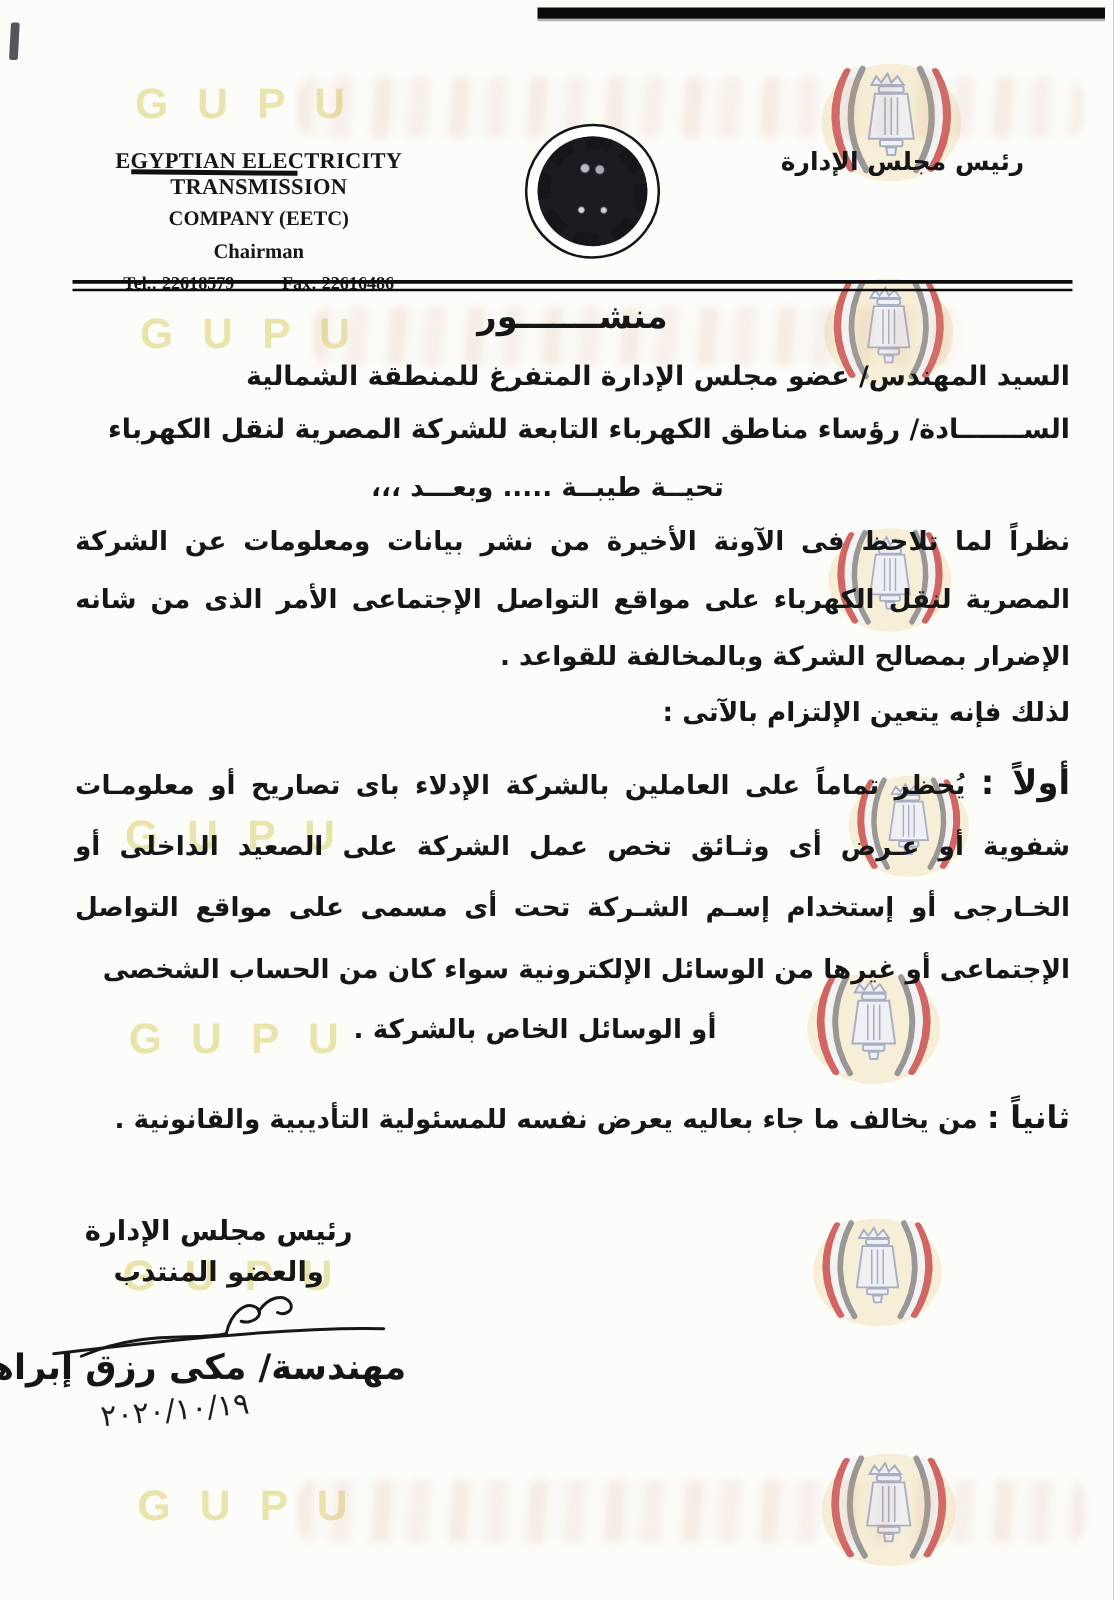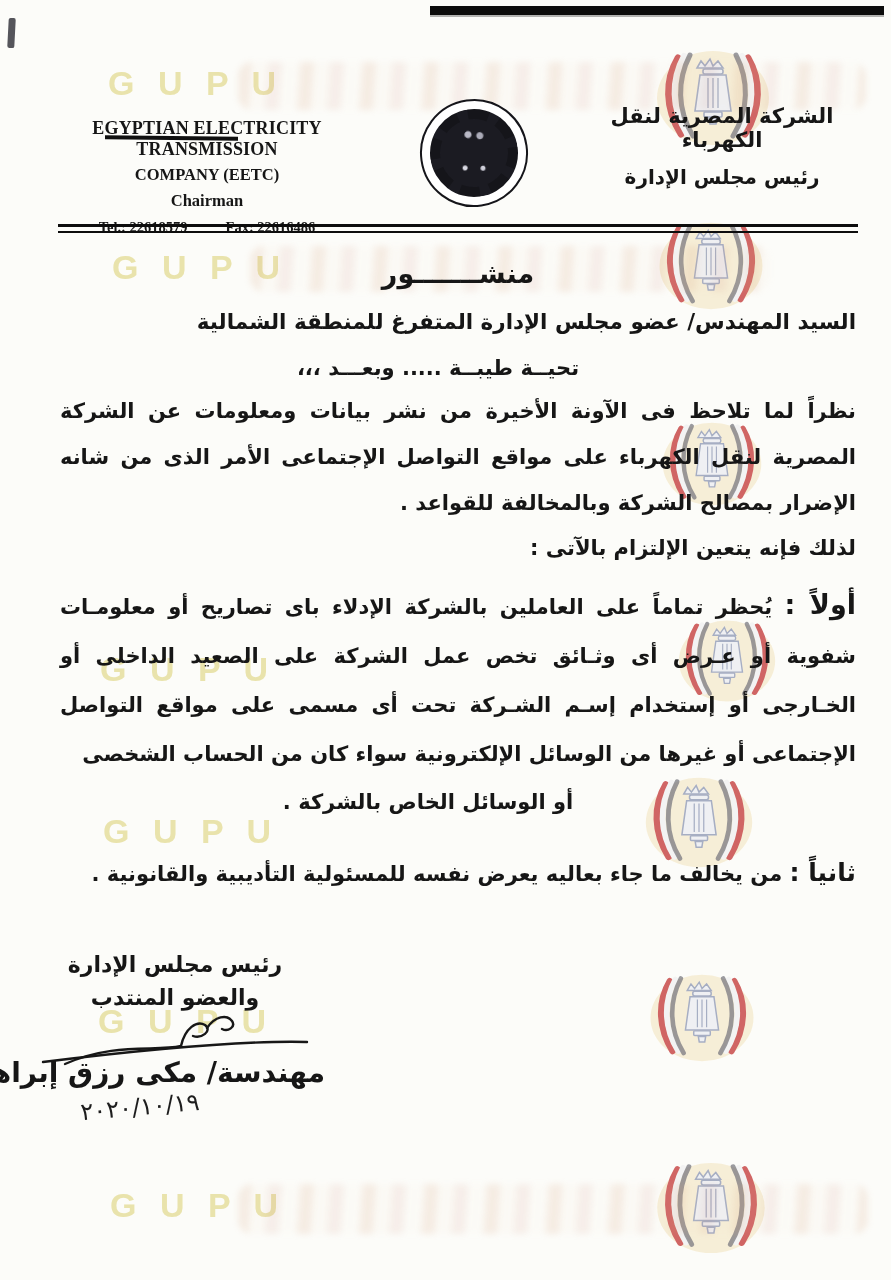--- a/index.html
+++ b/index.html
@@ -51,21 +51,21 @@
       radial-gradient(circle at 62% 26%, #ababb8 3px, transparent 4px),
       #1b1b22;
   }
   #hdr-ar{position:absolute;right:24px;top:104px;width:290px;text-align:center;z-index:2;direction:rtl;font-weight:bold;}
   #hdr-ar .a1{font-size:21px;}
   #hdr-ar .a2{font-size:20px;margin-top:13px;}
   #hdr-ar .a3{font-size:13.5px;margin-top:13px;letter-spacing:1px;}
   .rule{position:absolute;left:58px;top:224px;width:800px;height:4px;z-index:2;
         border-top:3px solid #0d0d0d;border-bottom:2px solid #0d0d0d;}
   
-  #col{position:absolute;left:60px;top:252px;width:796px;z-index:1;direction:rtl;text-align:right;font-weight:bold;}
+  #col{position:absolute;left:60px;top:232px;width:796px;z-index:1;direction:rtl;text-align:right;font-weight:bold;}
   .doc-title{text-align:center;font-size:27px;margin:6px 0 12px;letter-spacing:.5px;}
   .recipient{font-size:21.5px;line-height:42px;white-space:nowrap;}
   .greeting{text-align:center;font-size:21px;line-height:34px;margin:8px 40px 2px 0;}
   .para{font-size:21px;line-height:46px;text-align:justify;margin:3px 0 2px;}
   .obligation{font-size:21px;line-height:40px;margin:0 0 12px;}
   .clause{font-size:21px;line-height:49px;text-align:justify;margin:2px 0 0;}
   .lbl{font-size:27px;}
   .lbl2{font-size:25px;}
   .clause-last{font-size:21px;line-height:46px;text-align:center;margin:0 60px 26px 0;}
   .second{font-size:21px;line-height:44px;margin:18px 0 0;white-space:nowrap;}
@@ -249,30 +249,30 @@
       <span>Tel.: 22618579</span>
       <span>Fax: 22616486</span>
     </div>
   </div>
 
   <div class="seal">
     <div class="seal-inner"></div>
   </div>
 
   <div id="hdr-ar">
-    <div class="a1">الشركة المصرية لنقل الكهرباء</div>
     <div class="a2">رئيس مجلس الإدارة</div>
   </div>
 
   <div class="rule"></div>
 
   <div id="col">
     <div class="doc-title">منشـــــــور</div>
 
     <div class="recipient">السيد المهندس/ عضو مجلس الإدارة المتفرغ للمنطقة الشمالية</div>
+    <div class="recipient">الســـــــادة/ رؤساء مناطق الكهرباء التابعة للشركة المصرية لنقل الكهرباء</div>
 
     <div class="greeting">تحيــة طيبــة ..... وبعـــد ،،،</div>
 
     <div class="para">نظراً لما تلاحظ فى الآونة الأخيرة من نشر بيانات ومعلومات عن الشركة المصرية لنقل الكهرباء على مواقع التواصل الإجتماعى الأمر الذى من شانه الإضرار بمصالح الشركة وبالمخالفة للقواعد .</div>
 
     <div class="obligation">لذلك فإنه يتعين الإلتزام بالآتى :</div>
 
     <div class="clause">
       <span class="lbl">أولاً :</span>
       <span>يُحظر تماماً على العاملين بالشركة الإدلاء باى تصاريح أو معلومـات شفوية أو عـرض أى وثـائق تخص عمل الشركة على الصعيد الداخلى أو الخـارجى أو إستخدام إسـم الشـركة تحت أى مسمى على مواقع التواصل الإجتماعى أو غيرها من الوسائل الإلكترونية سواء كان من الحساب الشخصى</span>

